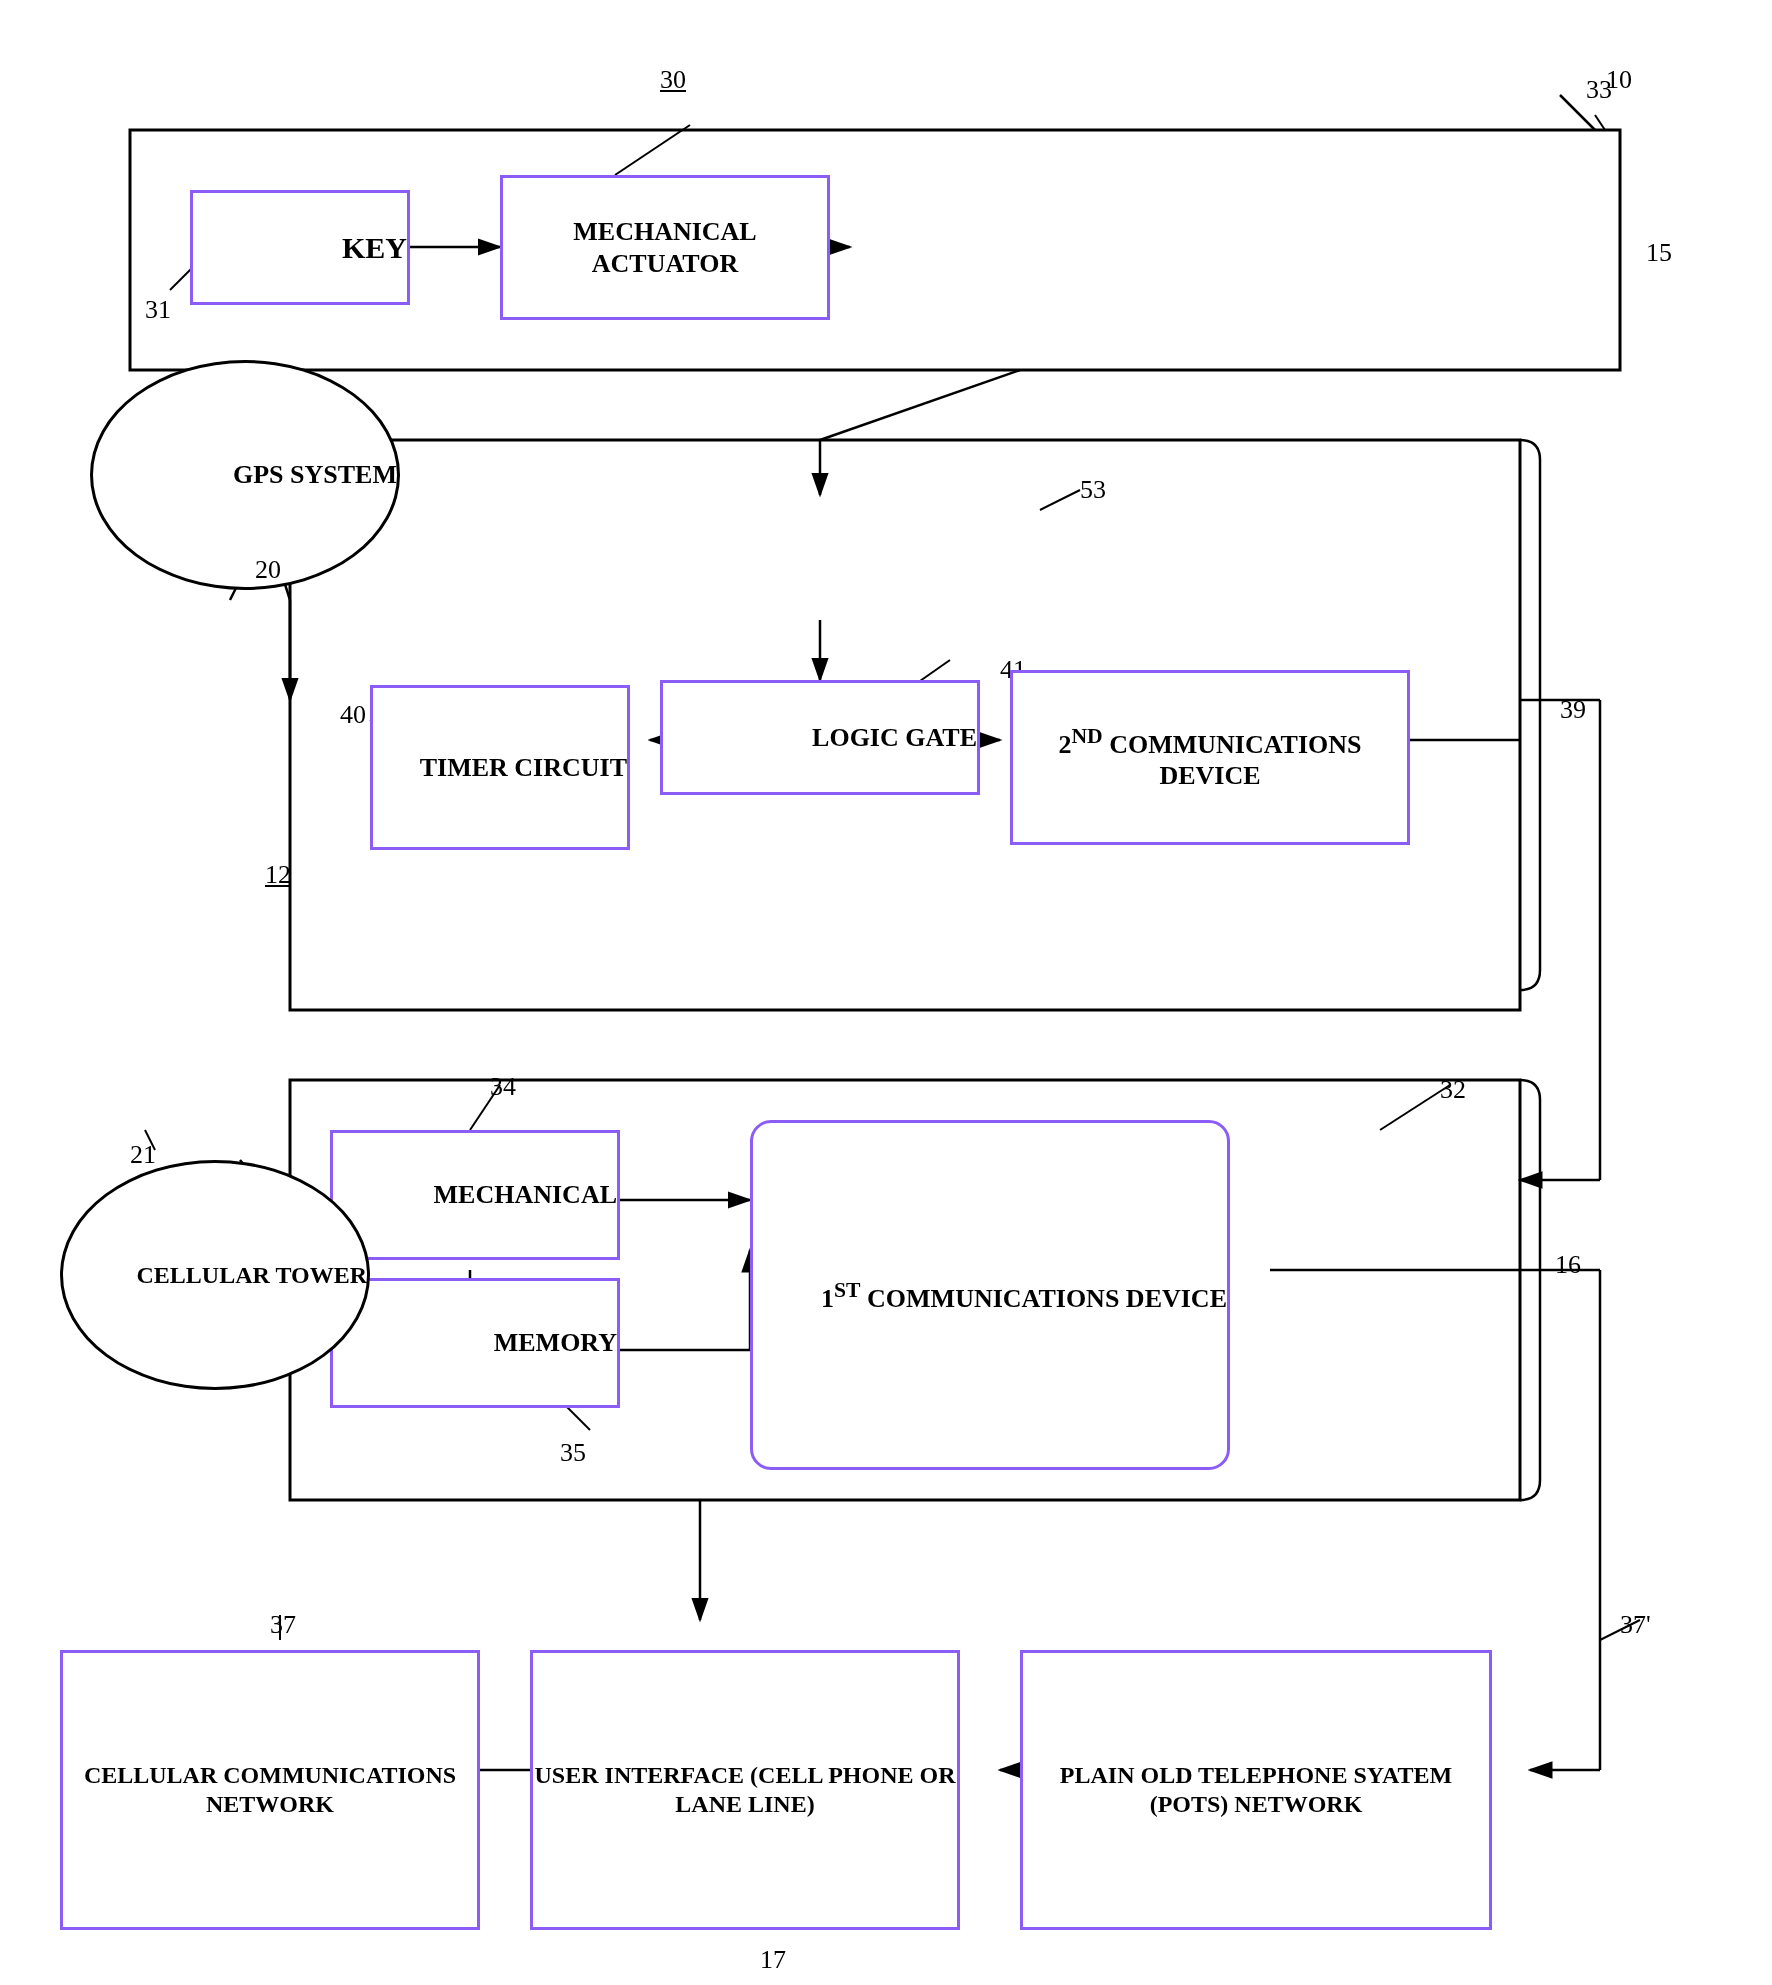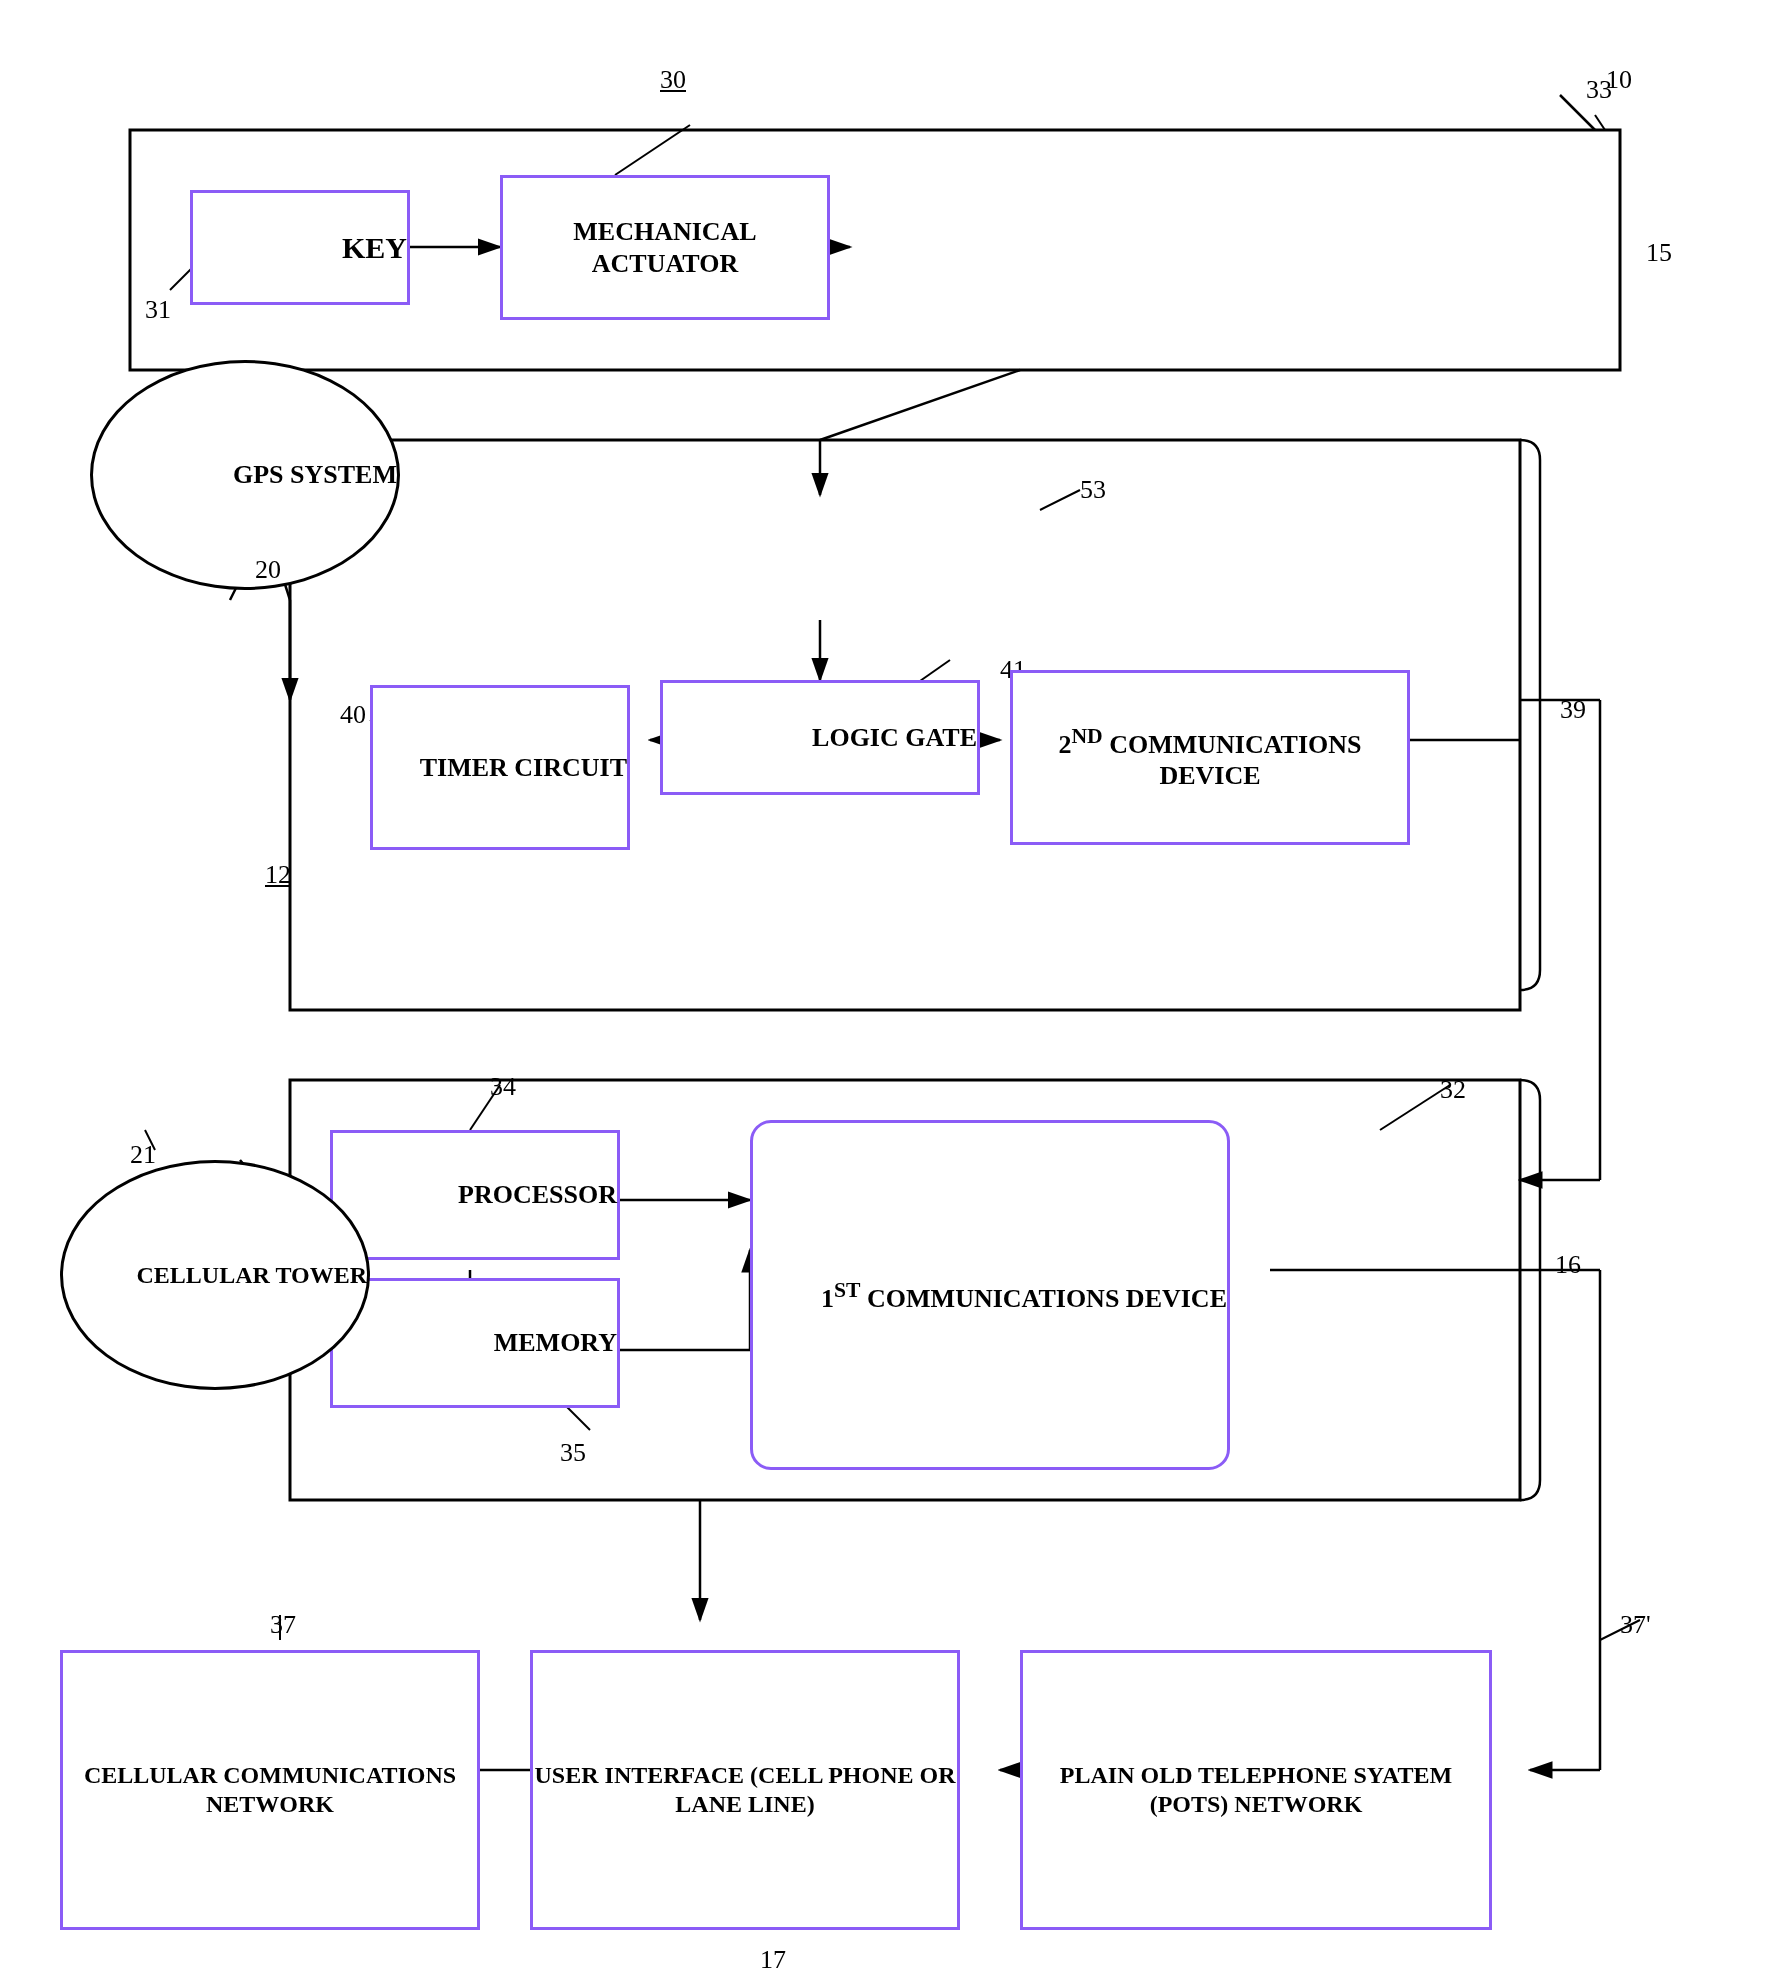--- a/index.html
+++ b/index.html
@@ -232,21 +232,21 @@
 
   <div class="ref" style="top:695px; left:1560px;">
     <span>39</span>
   </div>
 
   <div class="ref" style="top:1250px; left:1555px;">
     <span>16</span>
   </div>
 
   <div class="box" style="left:330px; top:1130px; width:290px; height:130px;">
-    <span>PROCESSOR</span>
+    <span>MECHANICAL</span>
   </div>
 
   <div class="ref" style="top:1072px; left:490px;">
     <span>34</span>
   </div>
 
   <div class="box" style="left:330px; top:1278px; width:290px; height:130px;">
     <span>MEMORY</span>
   </div>
 

